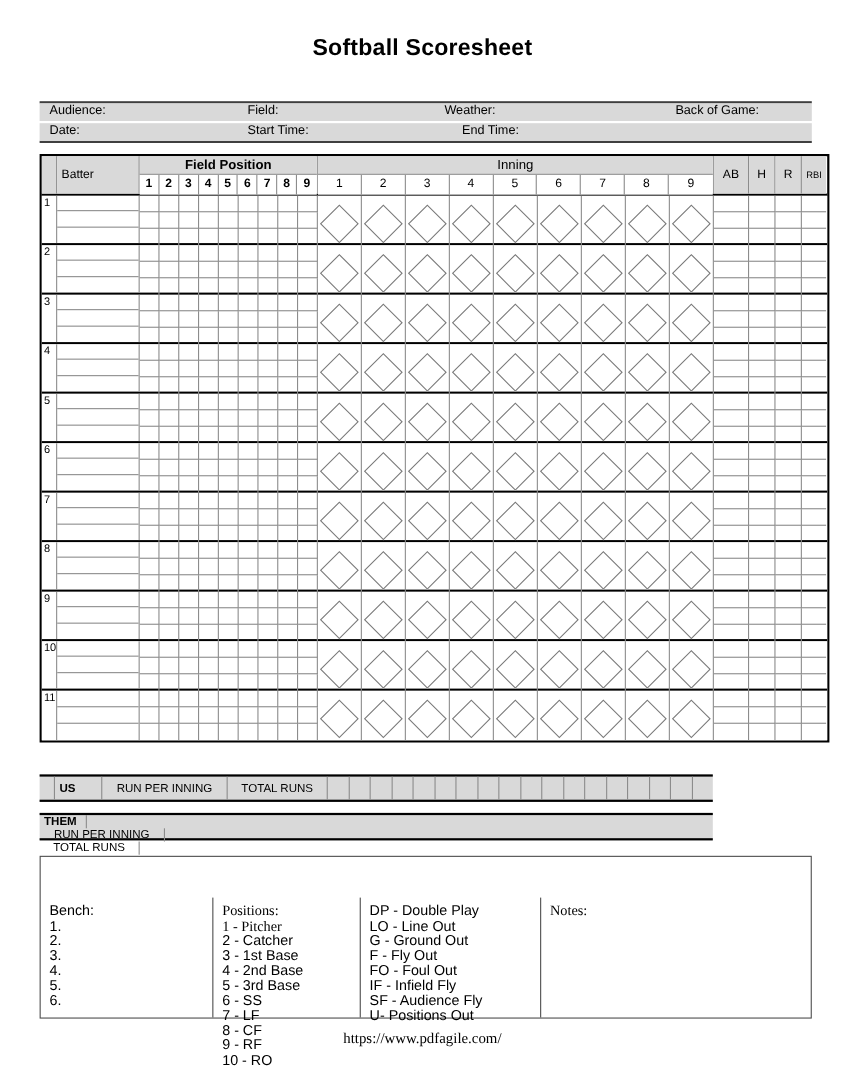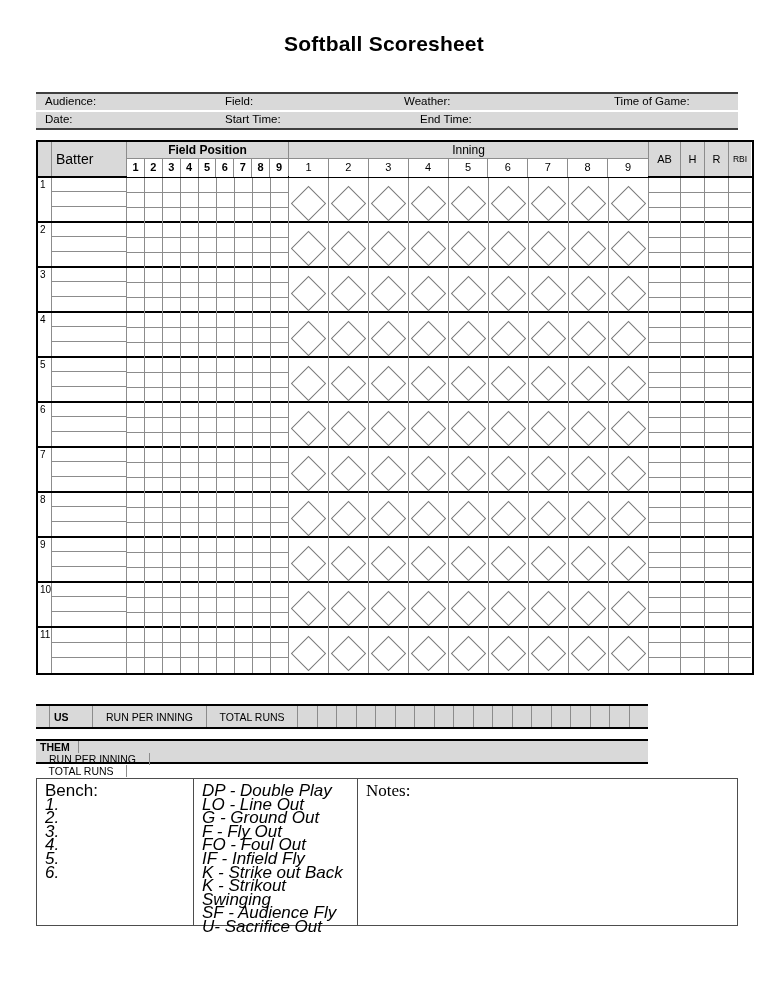--- a/index.html
+++ b/index.html
@@ -24,21 +24,21 @@
   .info-row{height:16px;background:var(--gray);position:relative;font-size:11.5px;}
   .info-gap{height:2px;background:#fff;}
   .info-row span{position:absolute;top:1px;white-space:nowrap;}
   
   .score-table{position:absolute;top:140px;left:36px;width:718px;
     border:2.5px solid var(--thick);box-sizing:border-box;background:#fff;}
   .score-table *{box-sizing:border-box;}
   .thead{display:flex;height:36px;border-bottom:2.5px solid var(--thick);}
   .h-num{width:14px;background:var(--gray);border-right:1px solid var(--thin);}
   .h-batter{width:75px;background:var(--gray);border-right:1px solid var(--thin);
-    font-size:14px;display:flex;align-items:center;padding-left:4px;}
+    font-size:11px;display:flex;align-items:center;padding-left:4px;}
   .h-group{border-right:1px solid var(--thin);}
   .h-fp{width:162px;font-weight:bold;}
   .h-inn{width:360px;}
   .h-group-label{height:17px;background:var(--gray);border-bottom:1px solid var(--thin);
     font-size:12px;text-align:center;line-height:17px;}
   .h-nums{display:flex;height:18px;background:#fff;}
   .h-nums div{border-right:1px solid var(--thin);font-size:11px;text-align:center;line-height:17px;}
   .h-nums div:last-child{border-right:none;}
   .fp-n{width:18px;}
   .inn-n{width:40px;}
@@ -78,47 +78,47 @@
   .t-total{width:91px;border-right:1px solid var(--thin);font-size:10.5px;
     display:flex;align-items:center;justify-content:center;}
   .t-cells{flex:1;display:flex;}
   .t-cells div{flex:1;border-right:1px solid var(--thin);}
   .t-cells div:last-child{border-right:none;}
   .row-us{top:704px;}
   .row-them{top:739px;flex-direction:column;}
   
   .legend{position:absolute;top:778px;left:36px;width:702px;height:148px;
     border:1.5px solid #4d4d4d;box-sizing:border-box;display:flex;background:#fff;}
-  .leg-col{box-sizing:border-box;padding:5px 8px 0 8px;font-size:17px;line-height:13.6px;}
+  .leg-col{box-sizing:border-box;padding:5px 8px 0 8px;font-size:13px;line-height:13.6px;margin-top:37px;}
   .leg-col.c-bench{width:156px;}
   .leg-col.c-positions{width:134px;border-left:1px solid #4d4d4d;}
   .leg-col.c-abbrev{width:164px;border-left:1px solid #4d4d4d;}
   .leg-col.c-notes{flex:1;border-left:1px solid #4d4d4d;}
   .leg-title{white-space:nowrap;}
   .serif{font-family:"Liberation Serif",serif;}
   .c-positions .leg-item:first-child{font-family:"Liberation Serif",serif;}
-  .leg-item{white-space:nowrap;font-style:italic;}
+  .leg-item{white-space:nowrap;}
   .leg-item.wrap{white-space:normal;}
   
   .footer-url{position:absolute;top:936px;left:0;right:0;text-align:center;
     font-family:"Liberation Serif",serif;font-size:13.5px;}
 </style>
 </head>
 <body>
 
 <div class="sheet">
 
   <div class="page-title">Softball Scoresheet</div>
 
   <div class="info-bar">
     <div class="info-row">
       <span style="left:9px">Audience:</span>
       <span style="left:189px">Field:</span>
       <span style="left:368px">Weather:</span>
-      <span style="left:578px">Time of Game:</span>
+      <span style="left:578px">Back of Game:</span>
     </div>
     <div class="info-gap"></div>
     <div class="info-row">
       <span style="left:9px">Date:</span>
       <span style="left:189px">Start Time:</span>
       <span style="left:384px">End Time:</span>
     </div>
   </div>
 
   <div class="score-table">
@@ -1079,32 +1079,47 @@
       <div class="leg-title">Bench:</div>
       <div>
           <div class="leg-item">1.</div>
           <div class="leg-item">2.</div>
           <div class="leg-item">3.</div>
           <div class="leg-item">4.</div>
           <div class="leg-item">5.</div>
           <div class="leg-item">6.</div>
         </div>
     </div>
+    <div class="leg-col c-positions">
+      <div class="leg-title serif">Positions:</div>
+      <div>
+          <div class="leg-item">1 - Pitcher</div>
+          <div class="leg-item">2 - Catcher</div>
+          <div class="leg-item">3 - 1st Base</div>
+          <div class="leg-item">4 - 2nd Base</div>
+          <div class="leg-item">5 - 3rd Base</div>
+          <div class="leg-item">6 - SS</div>
+          <div class="leg-item">7 - LF</div>
+          <div class="leg-item">8 - CF</div>
+          <div class="leg-item">9 - RF</div>
+          <div class="leg-item">10 - RO</div>
+        </div>
+    </div>
     <div class="leg-col c-abbrev">
       <div>
           <div class="leg-item">DP - Double Play</div>
           <div class="leg-item">LO - Line Out</div>
           <div class="leg-item">G - Ground Out</div>
           <div class="leg-item">F - Fly Out</div>
           <div class="leg-item">FO - Foul Out</div>
           <div class="leg-item">IF - Infield Fly</div>
-          <div class="leg-item wrap">K - Strike out Back K - Strikout Swinging</div>
           <div class="leg-item">SF - Audience Fly</div>
-          <div class="leg-item">U- Sacrifice Out</div>
+          <div class="leg-item">U- Positions Out</div>
         </div>
     </div>
     <div class="leg-col c-notes">
       <div class="leg-title serif">Notes:</div>
     </div>
   </div>
 
+  <div class="footer-url">https://www.pdfagile.com/</div>
 
 </div>
 
 </body></html>

